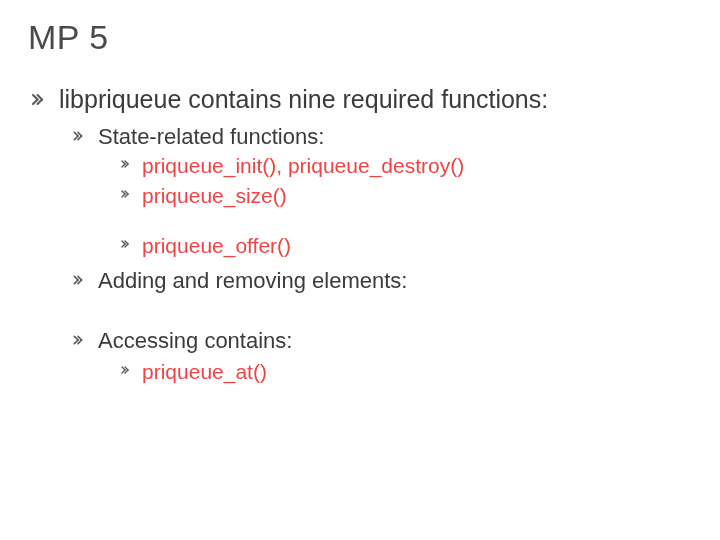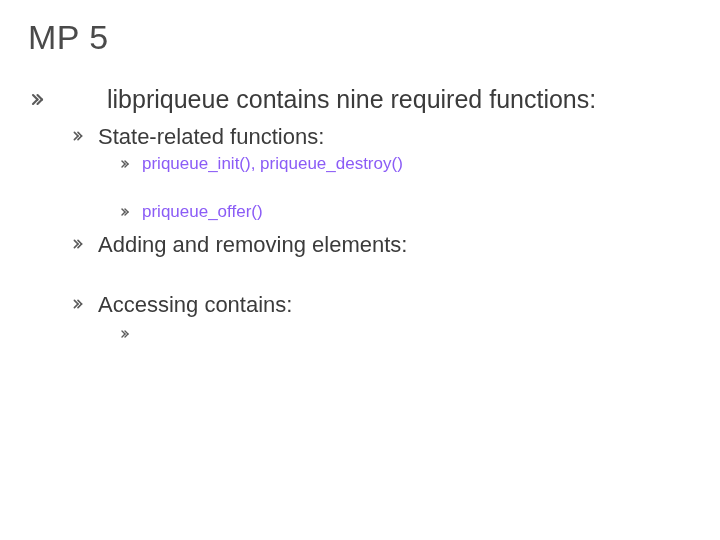--- a/index.html
+++ b/index.html
@@ -32,37 +32,36 @@
   }
   .bullet-icon {
     flex: 0 0 auto;
     display: inline-block;
     line-height: 1;
     color: #5b5b5b;
     user-select: none;
   }
   .l1 {
     margin-left: 2px;
-    gap: 48px;
   }
   .l1 .bullet-icon { font-size: 15px; margin-top: 7px; margin-right: 14px; }
   .l1 .text { font-size: 25px; color: #3b3b3b; }
   .l2 {
     margin-left: 44px;
     margin-top: 10px;
     text-align: center;
   }
   .l2 .bullet-icon { font-size: 12px; margin-top: 6px; margin-right: 14px; }
   .l2 .text { font-size: 22px; color: #3b3b3b; }
   .l3 {
     margin-left: 92px;
     margin-top: 4px;
   }
   .l3 .bullet-icon { font-size: 10px; margin-top: 5px; margin-right: 12px; }
-  .l3 .text { font-size: 17px; color: #8b5cf6; }
+  .l3 .text { font-size: 21px; color: #ef4444; }
   .group-gap { height: 22px; }
   .mini-gap { height: 2px; }
 </style>
 </head>
 <body>
 
 <div class="slide">
   <div class="title">MP 5</div>
 
   <div class="row l1">
@@ -87,20 +86,29 @@
   <div class="row l3">
     <span class="bullet-icon"><svg width="10" height="10" viewBox="0 0 10 10">
           <line x1="2" y1="2" x2="5" y2="5" stroke="#5b5b5b" stroke-width="1.4" stroke-linecap="round"></line>
           <line x1="2" y1="8" x2="5" y2="5" stroke="#5b5b5b" stroke-width="1.4" stroke-linecap="round"></line>
           <line x1="5" y1="2" x2="8" y2="5" stroke="#5b5b5b" stroke-width="1.4" stroke-linecap="round"></line>
           <line x1="5" y1="8" x2="8" y2="5" stroke="#5b5b5b" stroke-width="1.4" stroke-linecap="round"></line>
         </svg></span>
     <span class="text">priqueue_init(), priqueue_destroy()</span>
   </div>
   <div class="mini-gap"></div>
+  <div class="row l3">
+    <span class="bullet-icon"><svg width="10" height="10" viewBox="0 0 10 10">
+          <line x1="2" y1="2" x2="5" y2="5" stroke="#5b5b5b" stroke-width="1.4" stroke-linecap="round"></line>
+          <line x1="2" y1="8" x2="5" y2="5" stroke="#5b5b5b" stroke-width="1.4" stroke-linecap="round"></line>
+          <line x1="5" y1="2" x2="8" y2="5" stroke="#5b5b5b" stroke-width="1.4" stroke-linecap="round"></line>
+          <line x1="5" y1="8" x2="8" y2="5" stroke="#5b5b5b" stroke-width="1.4" stroke-linecap="round"></line>
+        </svg></span>
+    <span class="text">priqueue_size()</span>
+  </div>
 
   <div class="group-gap"></div>
 
   <div class="row l3">
     <span class="bullet-icon"><svg width="10" height="10" viewBox="0 0 10 10">
           <line x1="2" y1="2" x2="5" y2="5" stroke="#5b5b5b" stroke-width="1.4" stroke-linecap="round"></line>
           <line x1="2" y1="8" x2="5" y2="5" stroke="#5b5b5b" stroke-width="1.4" stroke-linecap="round"></line>
           <line x1="5" y1="2" x2="8" y2="5" stroke="#5b5b5b" stroke-width="1.4" stroke-linecap="round"></line>
           <line x1="5" y1="8" x2="8" y2="5" stroke="#5b5b5b" stroke-width="1.4" stroke-linecap="round"></line>
         </svg></span>
@@ -129,14 +137,15 @@
     <span class="text">Accessing contains:</span>
   </div>
   <div class="mini-gap"></div>
   <div class="row l3">
     <span class="bullet-icon"><svg width="10" height="10" viewBox="0 0 10 10">
           <line x1="2" y1="2" x2="5" y2="5" stroke="#5b5b5b" stroke-width="1.4" stroke-linecap="round"></line>
           <line x1="2" y1="8" x2="5" y2="5" stroke="#5b5b5b" stroke-width="1.4" stroke-linecap="round"></line>
           <line x1="5" y1="2" x2="8" y2="5" stroke="#5b5b5b" stroke-width="1.4" stroke-linecap="round"></line>
           <line x1="5" y1="8" x2="8" y2="5" stroke="#5b5b5b" stroke-width="1.4" stroke-linecap="round"></line>
         </svg></span>
+    <span class="text">priqueue_at()</span>
   </div>
 </div>
 
 </body></html>

